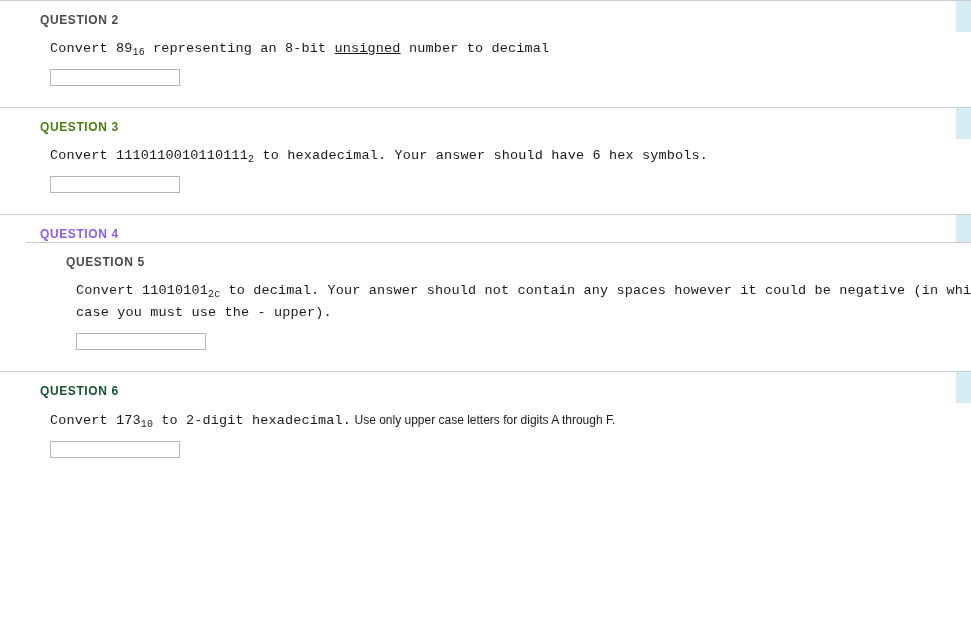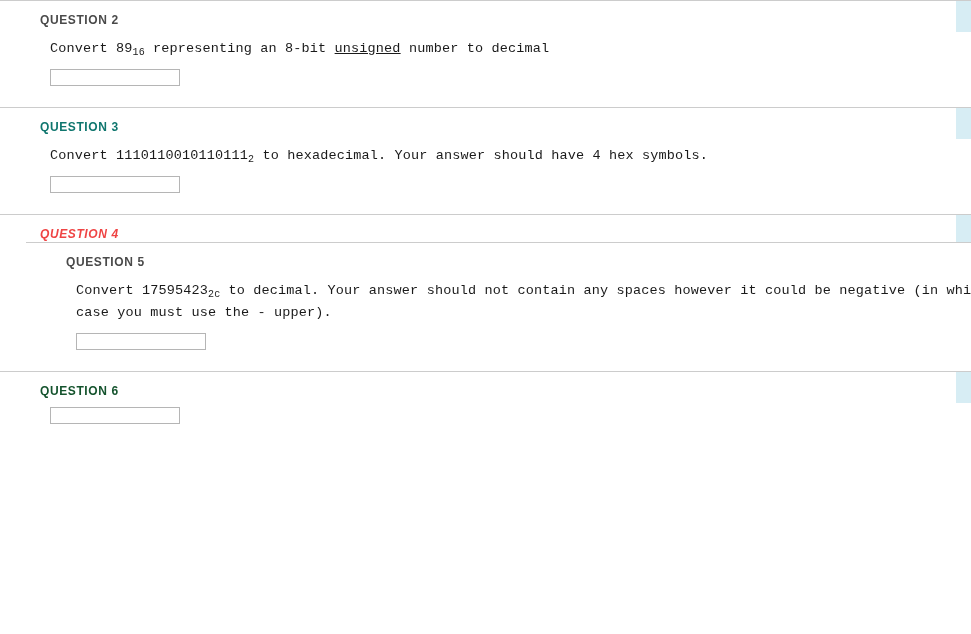--- a/index.html
+++ b/index.html
@@ -121,45 +121,46 @@
       <div class="q-heading" style="color: rgb(74, 74, 74);">QUESTION 2</div>
       <div class="q-body">
         <div class="q-text"><span>Convert 89</span><sub>16</sub><span> representing an 8-bit </span><u>unsigned</u><span> number to decimal</span></div>
         <input type="text" class="answer-input" placeholder="" style="border-color: rgb(181, 181, 181);">
         <div class="block-pad-bottom"></div>
       </div>
     </div>
     <div class="block-gap"></div>
     <div class="question-block" style="border-top-color: rgb(204, 204, 204);">
       <div class="status-tab" style="background: rgb(215, 237, 244);"></div>
-      <div class="q-heading" style="color: #0f766e;">QUESTION 3</div>
+      <div class="q-heading" style="color: #4d7c0f;">QUESTION 3</div>
       <div class="q-body">
-        <div class="q-text"><span>Convert 1110110010110111</span><sub>2</sub><span> to hexadecimal. Your answer should have 4 hex symbols.</span></div>
+        <div class="q-text"><span>Convert 1110110010110111</span><sub>2</sub><span> to hexadecimal. Your answer should have 6 hex symbols.</span></div>
         <input type="text" class="answer-input" placeholder="" style="border-color: rgb(181, 181, 181);">
         <div class="block-pad-bottom"></div>
       </div>
     </div>
     <div class="block-gap"></div>
     <div class="question-block" style="border-top-color: rgb(204, 204, 204);">
       <div class="status-tab" style="background: rgb(215, 237, 244);"></div>
-      <div class="q-heading" style="color: #ef4444; font-style: italic;">QUESTION 4</div>
+      <div class="q-heading" style="color: #8b5cf6;">QUESTION 4</div>
     </div>
     <div class="block-gap"></div>
     <div class="question-block" style="border-top-color: rgb(204, 204, 204); margin-left: 26px;">
       <div class="status-tab" style="background: rgb(215, 237, 244);"></div>
       <div class="q-heading" style="color: rgb(74, 74, 74);">QUESTION 5</div>
       <div class="q-body">
-        <div class="q-text"><span>Convert 17595423</span><sub>2c</sub><span> to decimal. Your answer should not contain any spaces however it could be negative (in which case you must use the - upper).</span></div>
+        <div class="q-text"><span>Convert 11010101</span><sub>2c</sub><span> to decimal. Your answer should not contain any spaces however it could be negative (in which case you must use the - upper).</span></div>
         <input type="text" class="answer-input" placeholder="" style="border-color: rgb(181, 181, 181);">
         <div class="block-pad-bottom"></div>
       </div>
     </div>
     <div class="block-gap"></div>
     <div class="question-block" style="border-top-color: rgb(204, 204, 204);">
       <div class="status-tab" style="background: rgb(215, 237, 244);"></div>
       <div class="q-heading" style="color: #14532d;">QUESTION 6</div>
       <div class="q-body">
+        <div class="q-text"><span>Convert 173</span><sub>10</sub><span> to 2-digit hexadecimal.</span><span class="sans-note"> Use only upper case letters for digits A through F.</span></div>
         <input type="text" class="answer-input" placeholder="" style="border-color: rgb(181, 181, 181);">
         <div class="block-pad-bottom"></div>
       </div>
     </div>
     <div class="block-gap"></div>
   </div>
 
 </body></html>

